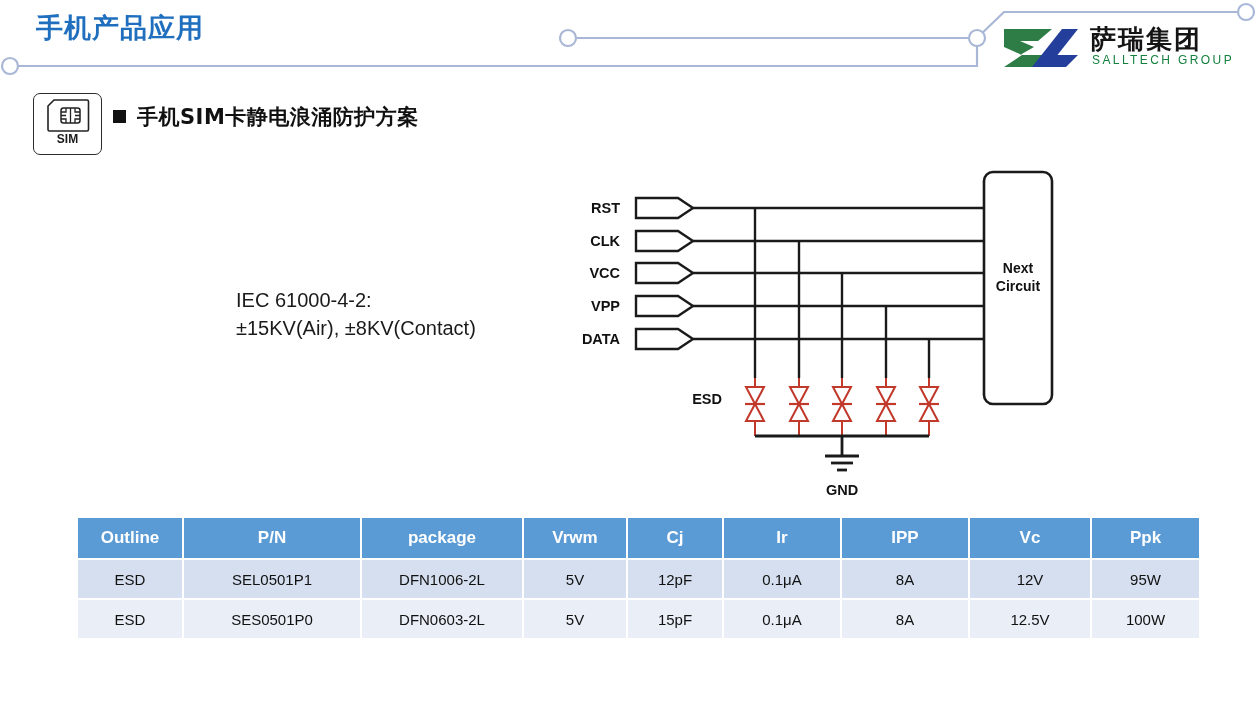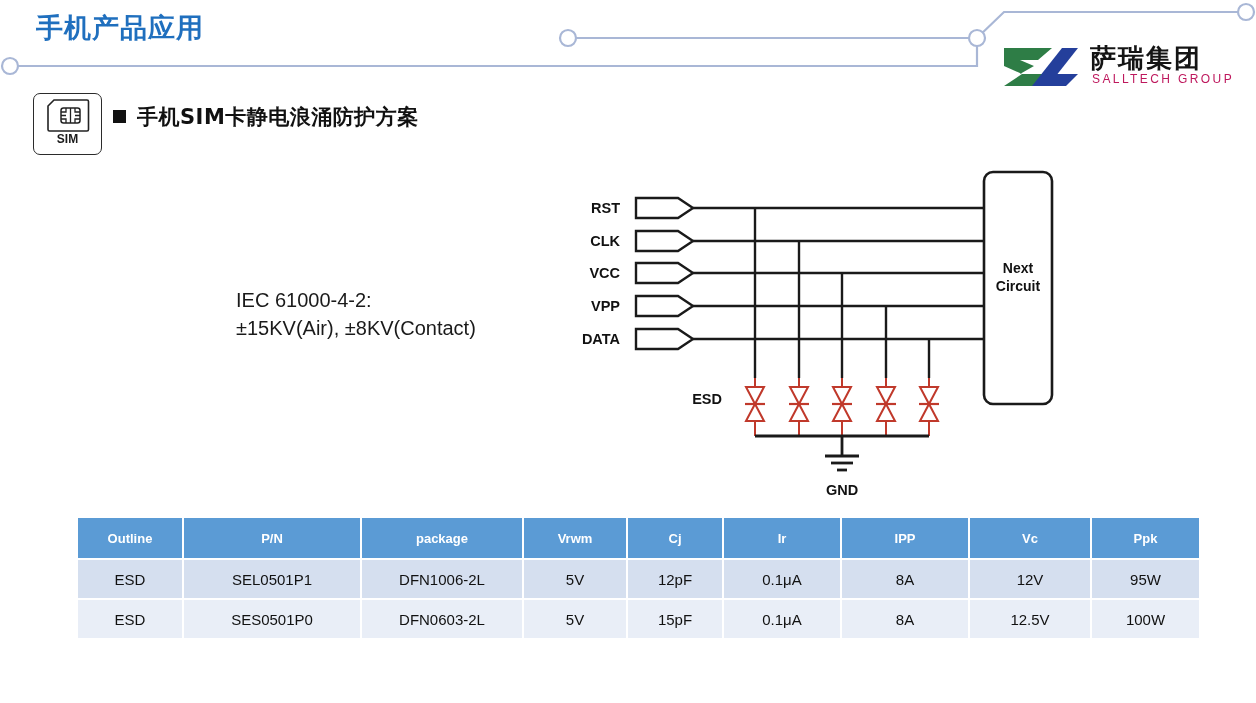--- a/index.html
+++ b/index.html
@@ -13,30 +13,30 @@
   
   #header{position:absolute;left:0;top:0;width:1256px;height:90px;}
   #page-title{
     position:absolute;left:36px;top:10px;
     font-size:27px;font-weight:bold;color:#1f6fbe;
     letter-spacing:1px;
     font-family:"DejaVu Sans","Liberation Sans",sans-serif;
   }
   #header-deco{position:absolute;left:0;top:0;width:1256px;height:90px;}
   
-  #logo{position:absolute;left:1000px;top:22px;width:250px;height:52px;margin-top:19px;}
+  #logo{position:absolute;left:1000px;top:22px;width:250px;height:52px;}
   #logo-mark{position:absolute;left:0;top:3px;width:82px;height:44px;}
   #logo-text-cn{
     position:absolute;left:90px;top:0px;
     font-size:26px;font-weight:bold;color:#141414;letter-spacing:2px;
     font-family:"DejaVu Sans","Liberation Sans",sans-serif;
   }
   #logo-text-en{
     position:absolute;left:92px;top:31px;
-    font-size:12px;color:#be185d;letter-spacing:2.4px;
+    font-size:12px;color:#15803d;letter-spacing:2.4px;
     font-family:"Liberation Sans",sans-serif;
   }
   
   #sim-badge{
     position:absolute;left:33px;top:93px;width:67px;height:60px;
     border:1.6px solid #2b2b2b;border-radius:7px;background:#fff;
   }
   #sim-badge svg{position:absolute;left:9px;top:5px;}
   #sim-badge .sim-word{
     position:absolute;left:0;top:38px;width:67px;text-align:center;
@@ -61,21 +61,21 @@
   
   #schematic{position:absolute;left:560px;top:160px;width:530px;height:345px;}
   
   #spec-table{
     position:absolute;left:76px;top:516px;width:1105px;
     border-collapse:separate;border-spacing:2px 2px;
     table-layout:fixed;
   }
   #spec-table th{
     background:#5b9bd5;color:#ffffff;
-    font-size:13px;font-weight:bold;
+    font-size:17px;font-weight:bold;
     height:38px;text-align:center;
     font-family:"Liberation Sans",sans-serif;
   }
   #spec-table td{
     font-size:15px;color:#111;height:36px;text-align:center;
     font-family:"Liberation Sans",sans-serif;
   }
   #spec-table tbody tr.r0 td{background:#d5dfef;}
   #spec-table tbody tr.r1 td{background:#e9eef7;}
 </style>

